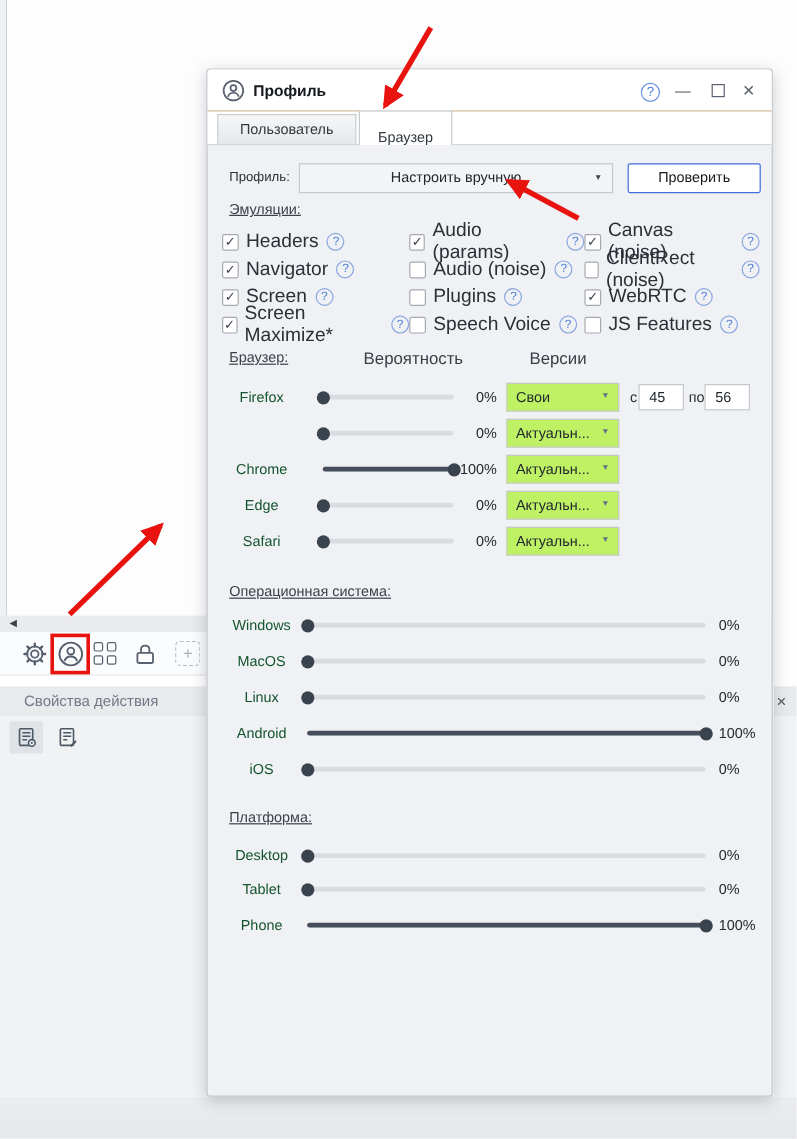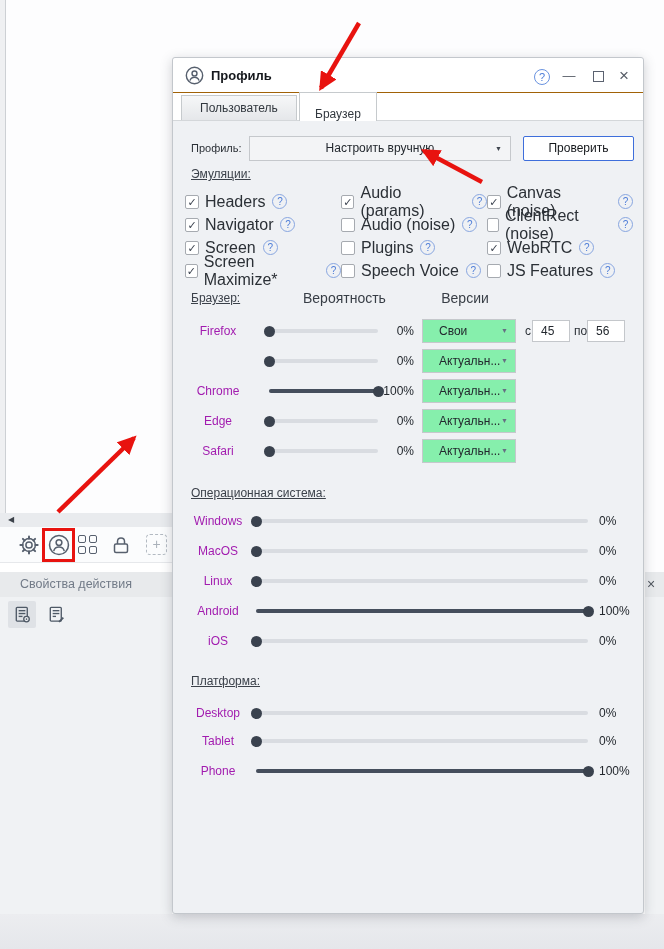--- a/index.html
+++ b/index.html
@@ -55,31 +55,31 @@
   .cb-col.c1{width:156px;}.cb-col.c2{width:146px;}.cb-col.c3{width:146px;}
   .cb-row{height:23px;display:flex;align-items:center;}
   .cb{width:14px;height:14px;background:#fff;border:1px solid #a6aab0;border-radius:2px;box-sizing:border-box;
       font-size:11px;line-height:12px;text-align:center;color:#3c4350;font-weight:bold;}
   .cb-label{margin-left:6px;font-size:16px;color:#2b3036;}
   .help{margin-left:7px;width:15px;height:15px;line-height:14px;border:1px solid #88a6e0;border-radius:50%;
         color:#4d7dd8;font-size:10px;text-align:center;box-sizing:border-box;flex:0 0 15px;}
 
   
   .row24{position:absolute;left:0;width:472px;height:24px;}
-  .col-label{position:absolute;left:6px;width:78px;text-align:center;font-size:12px;line-height:24px;color:#a21caf;}
+  .col-label{position:absolute;left:6px;width:78px;text-align:center;font-size:12px;line-height:24px;color:#14532d;}
   .slider{position:absolute;height:24px;}
   .slider .track{position:absolute;left:0;right:0;top:10px;height:4px;border-radius:2px;background:#d9dce1;}
   .slider .fill{position:absolute;left:0;top:10px;height:4px;border-radius:2px;background:#454e5c;width:0;}
   .slider .handle{position:absolute;top:6.5px;width:11px;height:11px;border-radius:50%;background:#3a424e;}
   .s-small{left:96px;width:109px;}
   .s-long{left:83px;width:332px;}
   .b-pct{position:absolute;left:208px;width:33px;text-align:right;font-size:12px;line-height:24px;color:#23282e;}
   .o-pct{position:absolute;left:426px;width:46px;text-align:left;font-size:12px;line-height:24px;color:#23282e;}
-  .vselect{position:absolute;left:249px;top:0;width:94px;height:24px;background:#86efac;border:1px solid #c5c8cc;box-sizing:border-box;
-           font-size:12px;line-height:22px;padding-left:16px;color:#23282e;}
+  .vselect{position:absolute;left:249px;top:0;width:94px;height:24px;background:#bef264;border:1px solid #c5c8cc;box-sizing:border-box;
+           font-size:12px;line-height:22px;padding-left:7px;color:#23282e;}
   .vcaret{position:absolute;right:7px;top:0;font-size:7px;color:#667083;line-height:22px;}
   .range-lbl{position:absolute;font-size:12px;line-height:24px;color:#2b3036;}
   .num{position:absolute;top:1px;width:38px;height:22px;border:1px solid #c4c7cb;box-sizing:border-box;font-size:12px;
        padding:0 0 0 8px;color:#23282e;background:#fff;font-family:inherit;}
   .hdr{position:absolute;font-size:14px;color:#383e46;line-height:16px;text-align:center;}
 
   
   #red-rect{left:42px;top:528px;width:33px;height:34px;border:3px solid #e8130f;box-sizing:border-box;z-index:40;}
   #arrows{left:0;top:0;width:664px;height:949px;pointer-events:none;z-index:50;}
 

